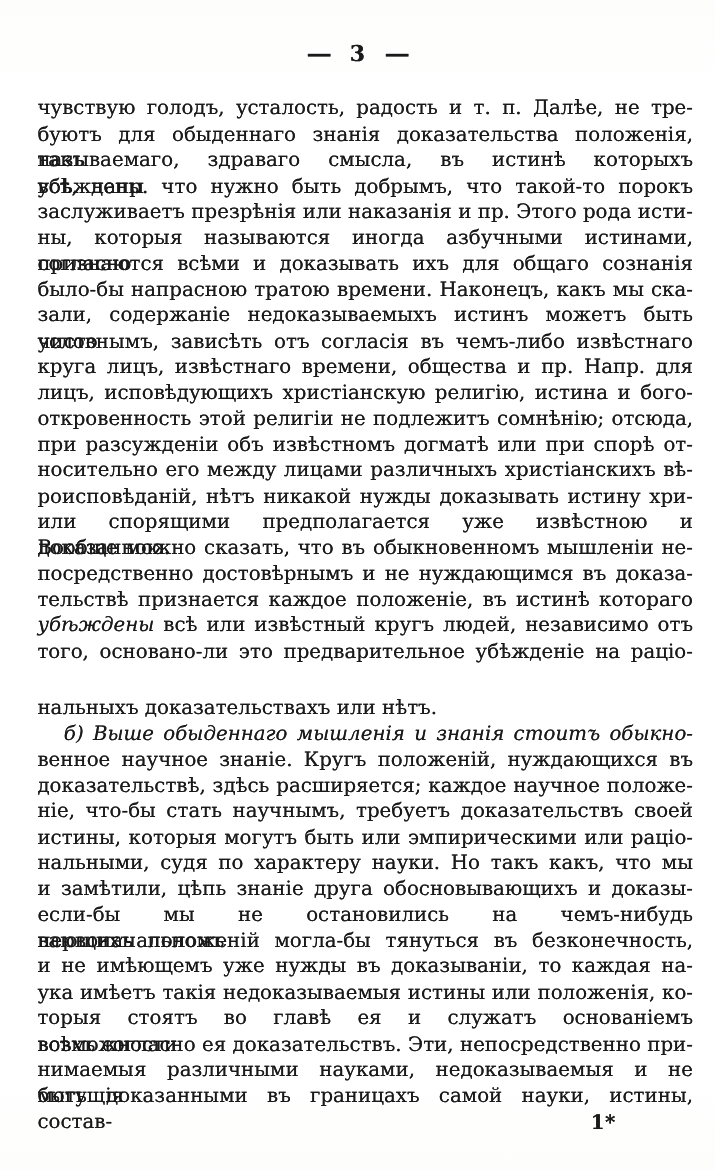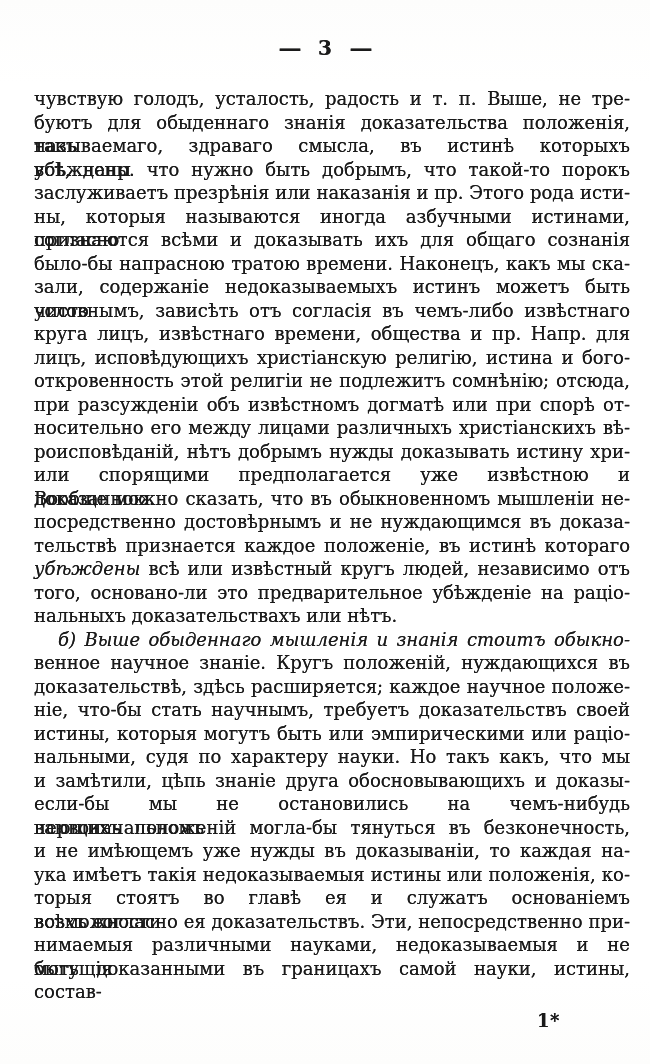--- a/index.html
+++ b/index.html
@@ -47,20 +47,21 @@
   }
   .line {
     text-align: justify;
     text-align-last: justify;
     white-space: normal;
     height: 23.5px;
     overflow: visible;
   }
   .line.para-end {
     text-align-last: left;
+    margin-top: 28px;
   }
   .line.indent {
     text-indent: 24px;
     font-style: italic;
   }
   .line i {
   }
   .signature-mark {
     position: absolute;
     top: 1010px;
@@ -76,36 +77,36 @@
 
 <div class="page">
 
   <div class="page-header">
     <span class="dash">—</span>
     <span class="num">3</span>
     <span class="dash">—</span>
   </div>
 
   <div class="text-block">
-      <div class="line">чувствую голодъ, усталость, радость и т. п. Выше, не тре-</div>
+      <div class="line">чувствую голодъ, усталость, радость и т. п. Далѣе, не тре-</div>
       <div class="line">буютъ для обыденнаго знанія доказательства положенія, такъ</div>
       <div class="line">называемаго, здраваго смысла, въ истинѣ которыхъ убѣждены</div>
       <div class="line">всѣ, напр. что нужно быть добрымъ, что такой-то порокъ</div>
       <div class="line">заслуживаетъ презрѣнія или наказанія и пр. Этого рода исти-</div>
       <div class="line">ны, которыя называются иногда азбучными истинами, согласно</div>
       <div class="line">признаются всѣми и доказывать ихъ для общаго сознанія</div>
       <div class="line">было-бы напрасною тратою времени. Наконецъ, какъ мы ска-</div>
       <div class="line">зали, содержаніе недоказываемыхъ истинъ можетъ быть чисто</div>
       <div class="line">условнымъ, зависѣть отъ согласія въ чемъ-либо извѣстнаго</div>
       <div class="line">круга лицъ, извѣстнаго времени, общества и пр. Напр. для</div>
       <div class="line">лицъ, исповѣдующихъ христіанскую религію, истина и бого-</div>
       <div class="line">откровенность этой религіи не подлежитъ сомнѣнію; отсюда,</div>
       <div class="line">при разсужденіи объ извѣстномъ догматѣ или при спорѣ от-</div>
       <div class="line">носительно его между лицами различныхъ христіанскихъ вѣ-</div>
-      <div class="line">роисповѣданій, нѣтъ добрымъ нужды доказывать истину хри-</div>
+      <div class="line">роисповѣданій, нѣтъ никакой нужды доказывать истину хри-</div>
       <div class="line">или спорящими предполагается уже извѣстною и доказанною.</div>
       <div class="line">Вообще можно сказать, что въ обыкновенномъ мышленіи не-</div>
       <div class="line">посредственно достовѣрнымъ и не нуждающимся въ доказа-</div>
       <div class="line">тельствѣ признается каждое положеніе, въ истинѣ котораго</div>
       <div class="line"><i>убѣждены</i> всѣ или извѣстный кругъ людей, независимо отъ</div>
       <div class="line">того, основано-ли это предварительное убѣжденіе на раціо-</div>
       <div class="line para-end">нальныхъ доказательствахъ или нѣтъ.</div>
       <div class="line indent">б) Выше обыденнаго мышленія и знанія стоитъ обыкно-</div>
       <div class="line">венное научное знаніе. Кругъ положеній, нуждающихся въ</div>
       <div class="line">доказательствѣ, здѣсь расширяется; каждое научное положе-</div>

